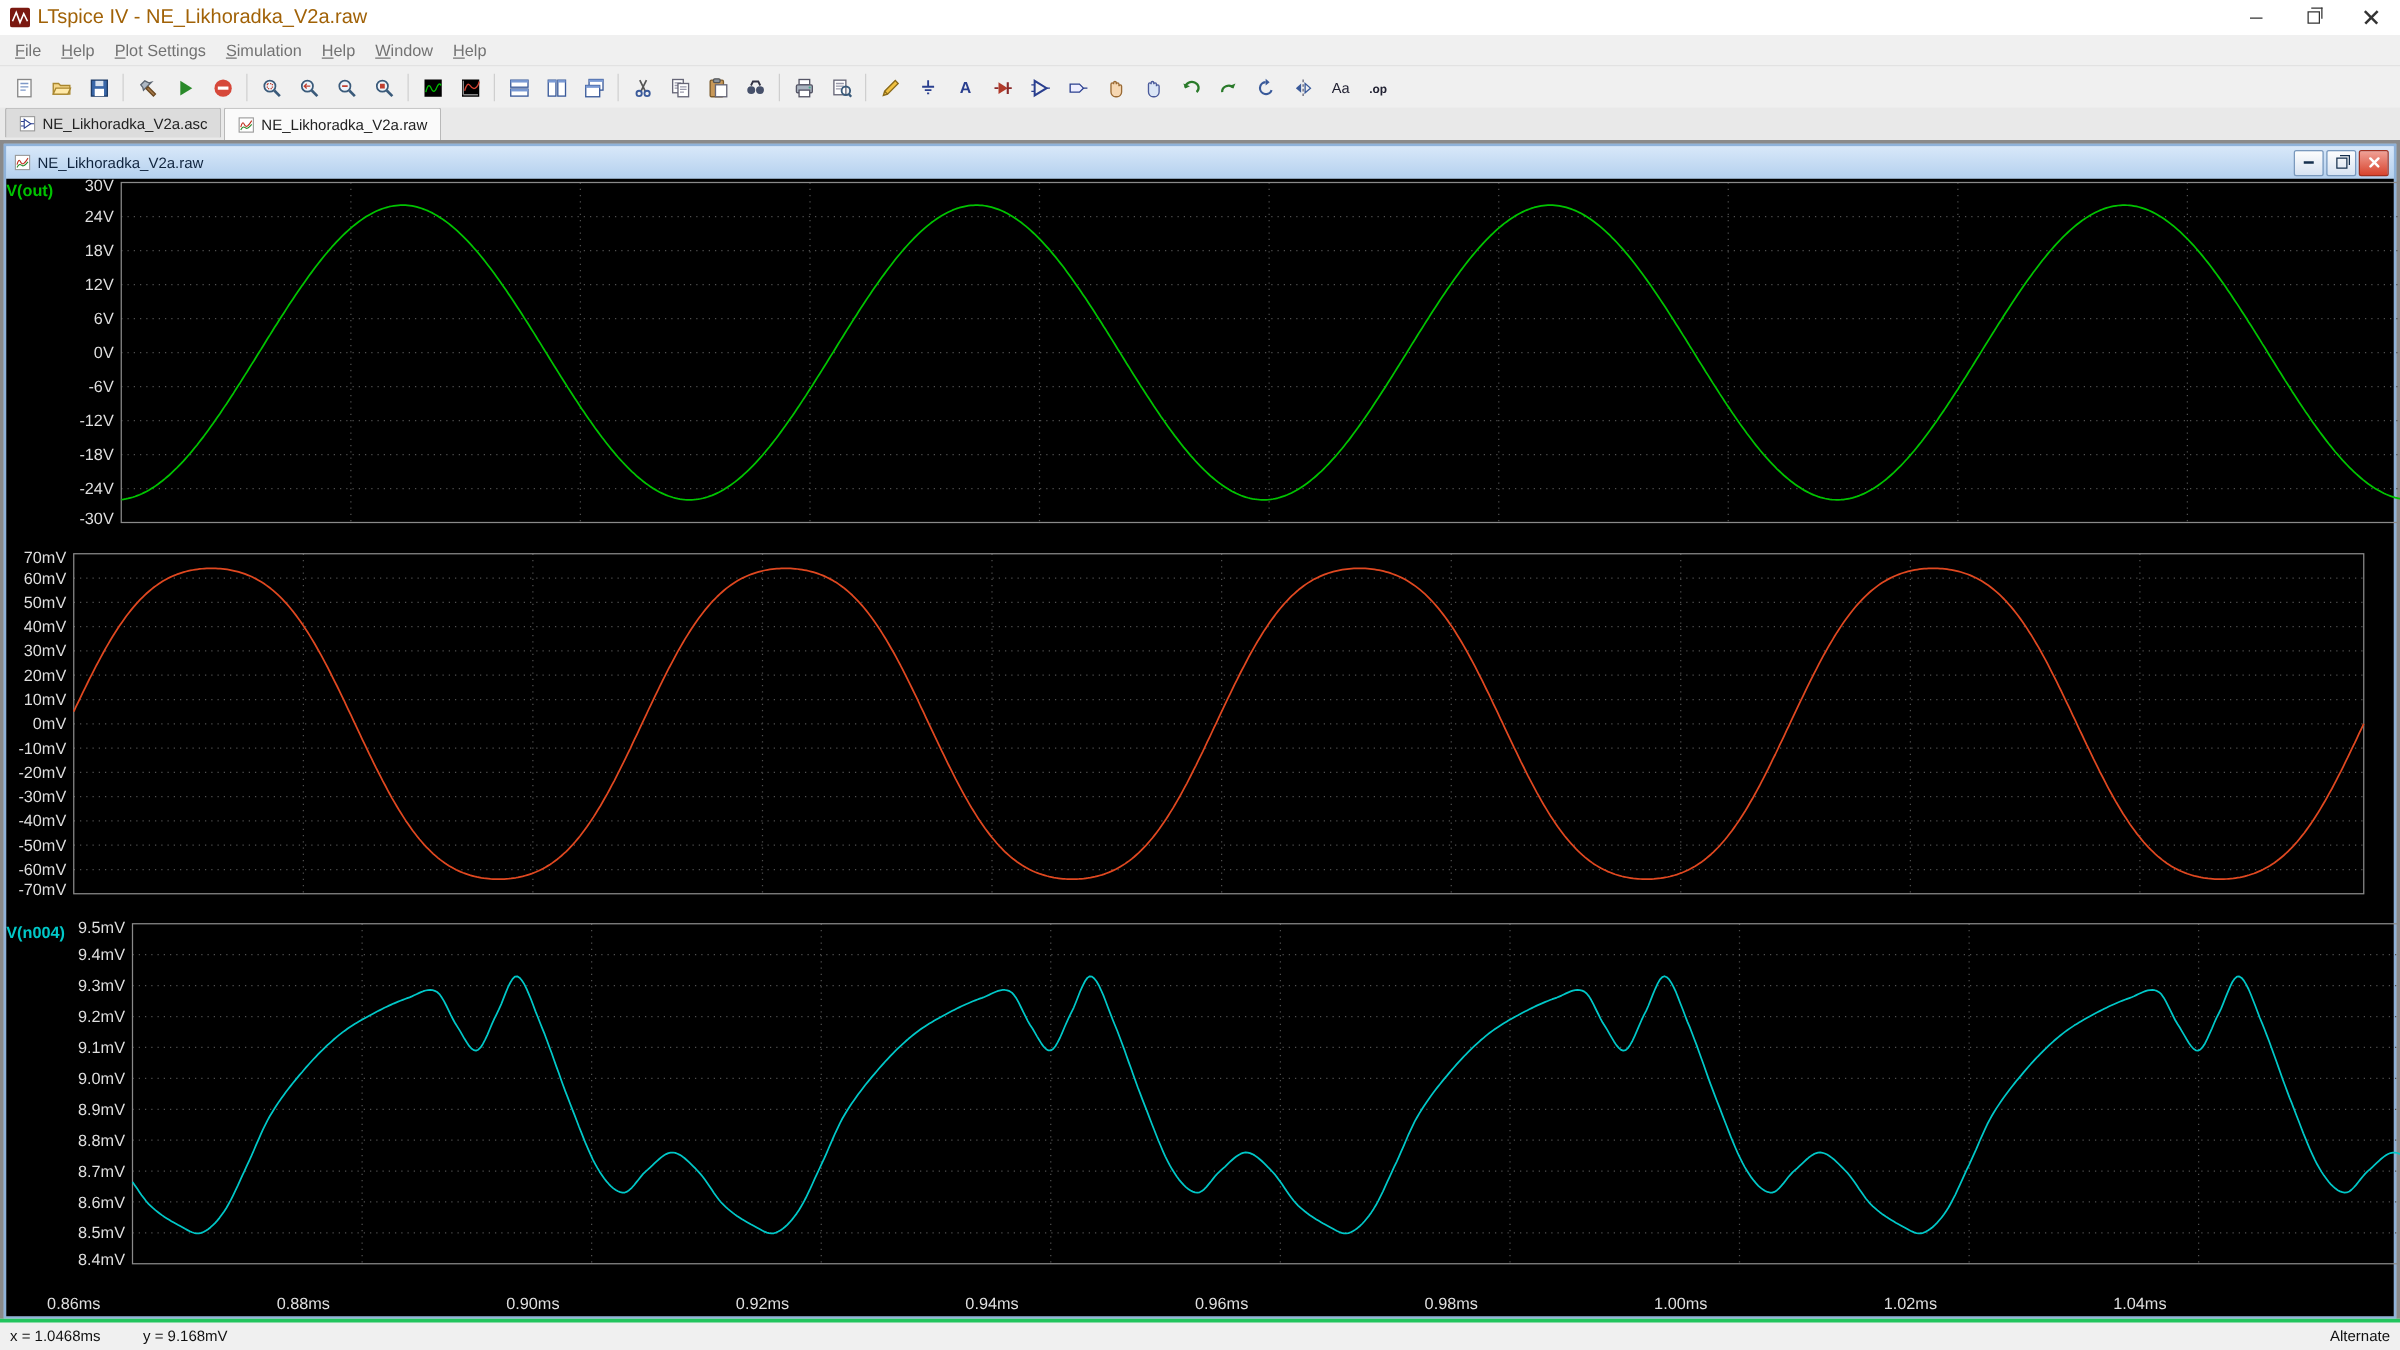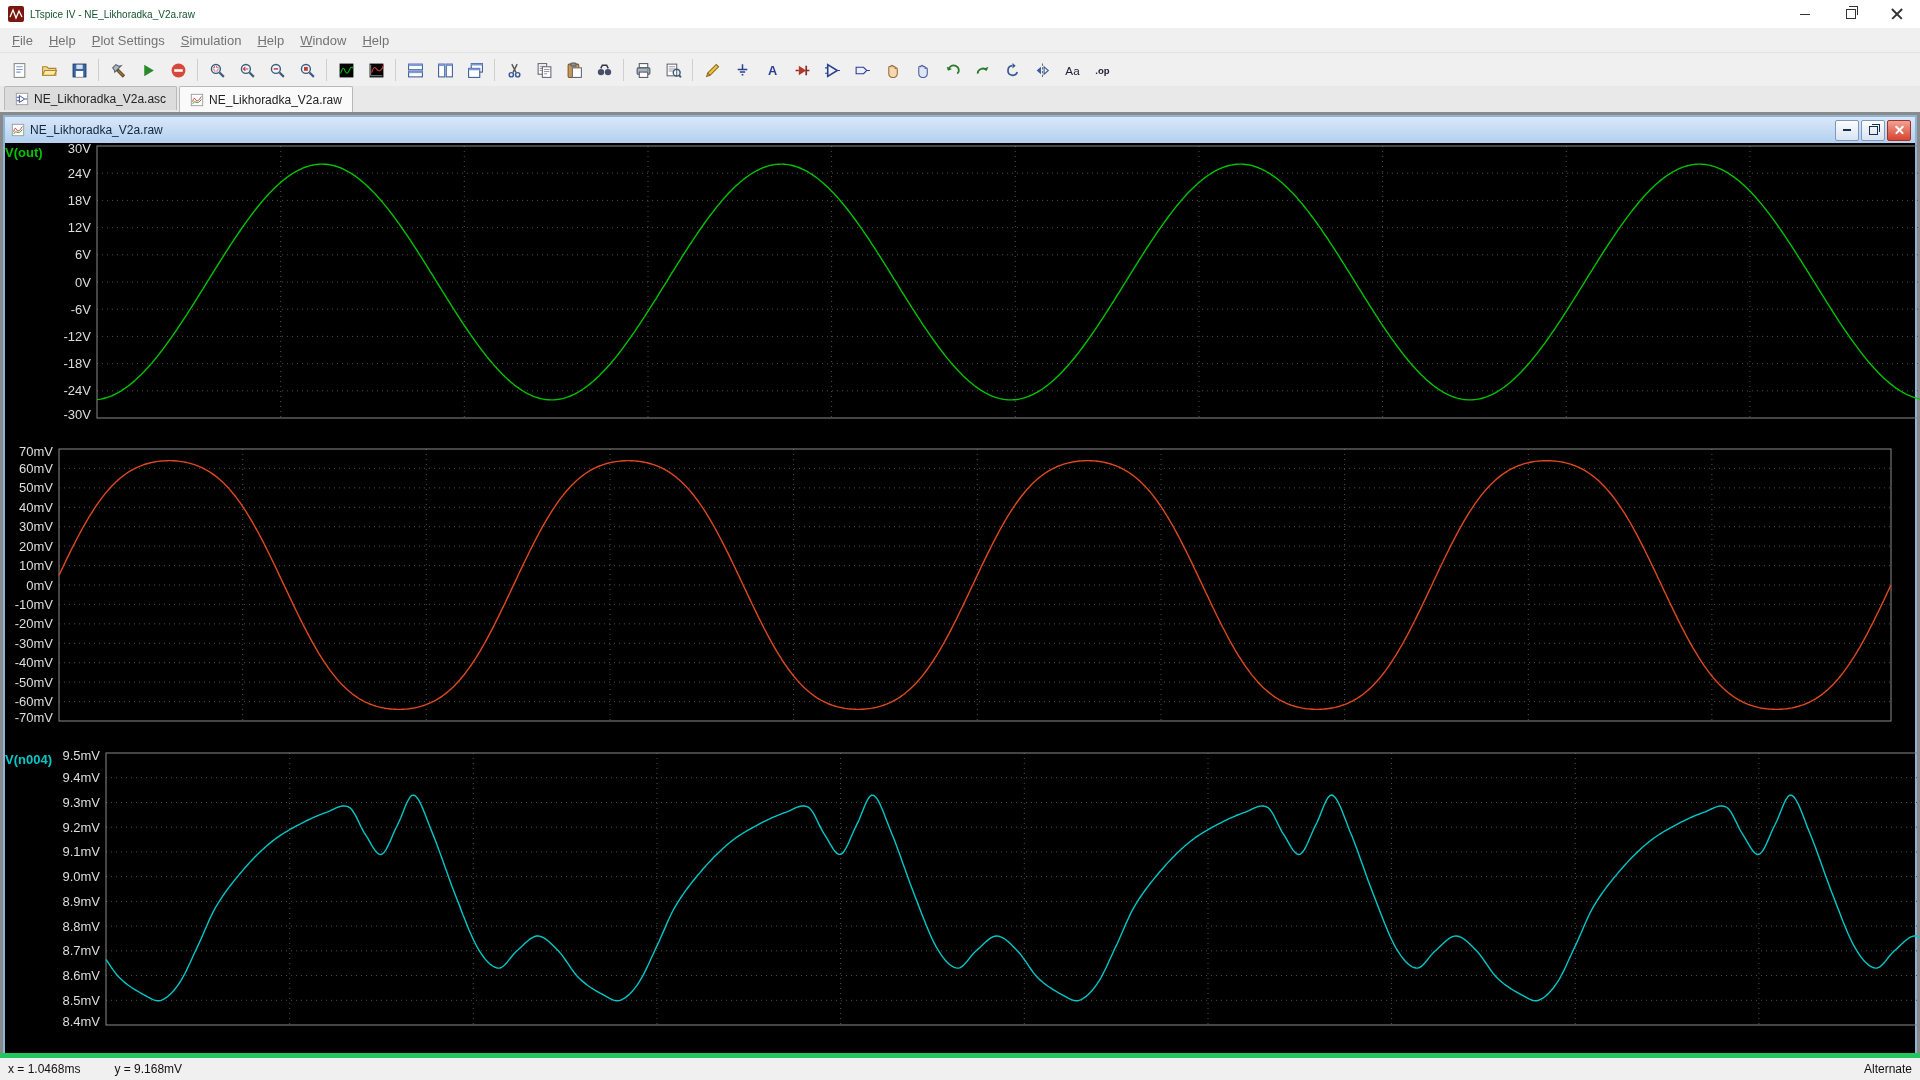--- a/index.html
+++ b/index.html
@@ -2,21 +2,21 @@
 <html><head>
 <meta charset="utf-8">
 <style>
   html,body{margin:0;padding:0;width:1920px;height:1080px;overflow:hidden;
     font-family:"Liberation Sans",sans-serif;background:#f0f0f0;position:relative;user-select:none}
   
   .titlebar{position:absolute;top:0;left:0;right:0;height:28px;background:#ffffff;
     display:flex;align-items:center;border-bottom:1px solid #e6e6e6}
   .app-icon{width:16px;height:16px;margin:0 6px 0 8px}
   .app-icon svg{width:16px;height:16px;display:block}
-  .title-text{font-size:10px;color:#14532d}
+  .title-text{font-size:16px;color:#a16207}
   .win-controls{margin-left:auto;display:flex;height:100%}
   .wc{width:46px;height:100%;display:flex;align-items:center;justify-content:center}
   .glyph-min{width:10px;height:1px;background:#333}
   .glyph-restore{position:relative;width:8px;height:8px;border:1px solid #333;background:#fff}
   .glyph-restore::before{content:"";position:absolute;left:2px;top:-4px;width:8px;height:8px;
     border:1px solid #333;border-bottom:none;border-left:none}
   .glyph-close{position:relative;width:14px;height:14px}
   .glyph-close::before,.glyph-close::after{content:"";position:absolute;left:0;top:6px;width:14px;height:1.5px;background:#333}
   .glyph-close::before{transform:rotate(45deg)}
   .glyph-close::after{transform:rotate(-45deg)}
@@ -68,21 +68,21 @@
   .trace-title{flex:0 0 19px;line-height:19px;text-align:center;font-size:13px;font-weight:bold;cursor:default}
   .svg-host{flex:1 1 auto;min-height:0}
   .x-axis-row{flex:0 0 20px;position:relative;font-size:13px;color:#dedede}
   .x-axis-row span{position:absolute;top:2px;transform:translateX(-50%);white-space:nowrap}
   .plot-svg .grid{stroke:#4f4f4f;stroke-width:1;stroke-dasharray:1 4}
   .plot-svg .pframe{fill:none;stroke:#8a8a8a;stroke-width:1}
   .plot-svg .ylab{fill:#dedede;font-family:"Liberation Sans",sans-serif;font-size:13px}
 
   
   .statusbar{position:absolute;left:0;right:0;bottom:0;height:22px;background:#f0f0f0;
-    border-top:5px solid #22c55e;display:flex;align-items:center;padding:0 8px;font-size:12px;color:#111}
+    border-top:3px solid #22c55e;display:flex;align-items:center;padding:0 8px;font-size:12px;color:#111}
   .statusbar .readout{margin-right:34px}
   .statusbar .mode{margin-left:auto}
 </style>
 </head>
 <body>
 
 <div class="titlebar">
   <span class="app-icon">
     <svg viewBox="0 0 16 16">
         <rect width="16" height="16" rx="2" fill="#7a1810"></rect>
@@ -588,20 +588,32 @@
                 <text class="ylab" text-anchor="end" x="48" y="155.9">8.9mV</text>
                 <text class="ylab" text-anchor="end" x="48" y="180.6">8.8mV</text>
                 <text class="ylab" text-anchor="end" x="48" y="205.3">8.7mV</text>
                 <text class="ylab" text-anchor="end" x="48" y="230.0">8.6mV</text>
                 <text class="ylab" text-anchor="end" x="48" y="254.8">8.5mV</text>
                 <text class="ylab" text-anchor="end" x="48" y="276.0">8.4mV</text>
               </g>
               <path d="M54.0 209.50L55.8 212.16L57.7 214.87L59.5 217.56L61.3 220.18L63.2 222.67L65.0 224.98L66.8 227.05L68.7 228.86L70.5 230.53L72.3 232.10L74.2 233.58L76.0 234.97L77.8 236.29L79.6 237.54L81.5 238.73L83.3 239.86L85.1 240.95L87.0 242.01L88.8 243.03L90.6 244.04L92.5 245.03L94.3 246.03L96.1 247.07L98.0 248.10L99.8 249.04L101.6 249.83L103.5 250.42L105.3 250.74L107.1 250.73L109.0 250.32L110.8 249.57L112.6 248.59L114.5 247.39L116.3 245.97L118.1 244.35L120.0 242.52L121.8 240.48L123.6 238.26L125.4 235.84L127.3 233.23L129.1 230.38L130.9 227.20L132.8 223.75L134.6 220.09L136.4 216.25L138.3 212.30L140.1 208.28L141.9 204.25L143.8 200.26L145.6 196.35L147.4 192.45L149.3 188.37L151.1 184.19L152.9 179.95L154.8 175.71L156.6 171.55L158.4 167.51L160.3 163.66L162.1 160.06L163.9 156.77L165.8 153.75L167.6 150.84L169.4 148.03L171.2 145.31L173.1 142.68L174.9 140.13L176.7 137.65L178.6 135.24L180.4 132.89L182.2 130.59L184.1 128.33L185.9 126.12L187.7 123.93L189.6 121.77L191.4 119.62L193.2 117.50L195.1 115.42L196.9 113.38L198.7 111.39L200.6 109.44L202.4 107.53L204.2 105.67L206.1 103.85L207.9 102.08L209.7 100.35L211.6 98.66L213.4 97.02L215.2 95.42L217.0 93.86L218.9 92.35L220.7 90.89L222.5 89.49L224.4 88.15L226.2 86.86L228.0 85.62L229.9 84.43L231.7 83.27L233.5 82.15L235.4 81.07L237.2 80.01L239.0 78.97L240.9 77.95L242.7 76.95L244.5 75.96L246.4 74.97L248.2 73.99L250.0 73.02L251.9 72.08L253.7 71.15L255.5 70.25L257.4 69.37L259.2 68.51L261.0 67.67L262.8 66.86L264.7 66.07L266.5 65.31L268.3 64.58L270.2 63.87L272.0 63.19L273.8 62.54L275.7 61.87L277.5 61.09L279.3 60.24L281.2 59.35L283.0 58.48L284.8 57.67L286.7 56.96L288.5 56.41L290.3 56.06L292.2 55.96L294.0 56.15L295.8 56.67L297.7 57.59L299.5 59.27L301.3 61.77L303.2 64.87L305.0 68.40L306.8 72.16L308.6 75.95L310.5 79.59L312.3 82.87L314.1 85.69L316.0 88.69L317.8 91.88L319.6 95.07L321.5 98.07L323.3 100.71L325.1 102.78L327.0 104.11L328.8 104.51L330.6 103.79L332.5 101.93L334.3 99.14L336.1 95.64L338.0 91.65L339.8 87.40L341.6 83.09L343.5 78.96L345.3 75.22L347.1 71.54L349.0 67.28L350.8 62.70L352.6 58.09L354.4 53.77L356.3 50.00L358.1 47.11L359.9 45.36L361.8 45.07L363.6 46.12L365.4 48.18L367.3 51.10L369.1 54.72L370.9 58.88L372.8 63.43L374.6 68.21L376.4 73.06L378.3 77.83L380.1 82.37L381.9 86.87L383.8 91.56L385.6 96.41L387.4 101.38L389.3 106.44L391.1 111.56L392.9 116.71L394.8 121.85L396.6 126.95L398.4 131.99L400.2 136.92L402.1 141.72L403.9 146.39L405.7 151.11L407.6 155.88L409.4 160.65L411.2 165.41L413.1 170.10L414.9 174.71L416.7 179.17L418.6 183.48L420.4 187.58L422.2 191.45L424.1 195.04L425.9 198.32L427.7 201.34L429.6 204.15L431.4 206.75L433.2 209.11L435.1 211.23L436.9 213.09L438.7 214.68L440.6 215.99L442.4 217.00L444.2 217.70L446.0 218.08L447.9 218.02L449.7 217.29L451.5 215.98L453.4 214.24L455.2 212.17L457.0 209.90L458.9 207.56L460.7 205.27L462.5 203.14L464.4 201.31L466.2 199.74L468.0 198.08L469.9 196.34L471.7 194.57L473.5 192.84L475.4 191.19L477.2 189.68L479.0 188.36L480.9 187.28L482.7 186.49L484.5 186.05L486.4 186.01L488.2 186.33L490.0 186.97L491.8 187.89L493.7 189.06L495.5 190.43L497.3 191.98L499.2 193.67L501.0 195.46L502.8 197.31L504.7 199.19L506.5 201.07L508.3 203.11L510.2 205.40L512.0 207.88L513.8 210.49L515.7 213.17L517.5 215.88L519.3 218.55L521.2 221.13L523.0 223.56L524.8 225.79L526.7 227.76L528.5 229.50L530.3 231.13L532.2 232.66L534.0 234.11L535.8 235.47L537.6 236.76L539.5 237.99L541.3 239.16L543.1 240.27L545.0 241.35L546.8 242.39L548.6 243.41L550.5 244.41L552.3 245.40L554.1 246.42L556.0 247.46L557.8 248.46L559.6 249.35L561.5 250.08L563.3 250.57L565.1 250.78L567.0 250.62L568.8 250.07L570.6 249.23L572.5 248.16L574.3 246.88L576.1 245.39L578.0 243.69L579.8 241.78L581.6 239.67L583.4 237.38L585.3 234.89L587.1 232.21L588.9 229.23L590.8 225.94L592.6 222.41L594.4 218.67L596.3 214.78L598.1 210.80L599.9 206.77L601.8 202.75L603.6 198.79L605.4 194.92L607.3 190.94L609.1 186.82L610.9 182.61L612.8 178.36L614.6 174.15L616.4 170.02L618.3 166.05L620.1 162.29L621.9 158.80L623.8 155.63L625.6 152.65L627.4 149.78L629.2 147.00L631.1 144.32L632.9 141.72L634.7 139.20L636.6 136.75L638.4 134.36L640.2 132.02L642.1 129.74L643.9 127.50L645.7 125.30L647.6 123.12L649.4 120.96L651.2 118.82L653.1 116.71L654.9 114.65L656.7 112.63L658.6 110.65L660.4 108.72L662.2 106.83L664.1 104.99L665.9 103.19L667.7 101.43L669.6 99.71L671.4 98.04L673.2 96.42L675.0 94.83L676.9 93.30L678.7 91.80L680.5 90.36L682.4 88.98L684.2 87.66L686.0 86.39L687.9 85.17L689.7 83.99L691.5 82.85L693.4 81.74L695.2 80.67L697.0 79.62L698.9 78.59L700.7 77.58L702.5 76.58L704.4 75.59L706.2 74.60L708.0 73.62L709.9 72.67L711.7 71.73L713.5 70.81L715.4 69.92L717.2 69.04L719.0 68.19L720.8 67.37L722.7 66.56L724.5 65.79L726.3 65.03L728.2 64.31L730.0 63.61L731.8 62.94L733.7 62.30L735.5 61.59L737.3 60.78L739.2 59.91L741.0 59.02L742.8 58.17L744.7 57.39L746.5 56.74L748.3 56.26L750.2 55.99L752.0 55.99L753.8 56.30L755.7 56.96L757.5 58.11L759.3 60.12L761.2 62.87L763.0 66.15L764.8 69.79L766.6 73.58L768.5 77.34L770.3 80.86L772.1 83.97L774.0 86.78L775.8 89.87L777.6 93.08L779.5 96.22L781.3 99.11L783.1 101.56L785.0 103.38L786.8 104.38L788.6 104.38L790.5 103.22L792.3 100.98L794.1 97.90L796.0 94.20L797.8 90.09L799.6 85.79L801.5 81.52L803.3 77.50L805.1 73.92L807.0 70.01L808.8 65.59L810.6 60.97L812.4 56.43L814.3 52.28L816.1 48.81L817.9 46.30L819.8 45.07L821.6 45.33L823.4 46.78L825.3 49.18L827.1 52.38L828.9 56.21L830.8 60.54L832.6 65.19L834.4 70.02L836.3 74.86L838.1 79.56L839.9 84.03L841.8 88.60L843.6 93.35L845.4 98.25L847.3 103.26L849.1 108.35L850.9 113.48L852.8 118.63L854.6 123.76L856.4 128.84L858.2 133.84L860.1 138.73L861.9 143.47L863.7 148.14L865.6 152.88L867.4 157.66L869.2 162.43L871.1 167.17L872.9 171.84L874.7 176.39L876.6 180.80L878.4 185.04L880.2 189.05L882.1 192.82L883.9 196.30L885.7 199.47L887.6 202.42L889.4 205.15L891.2 207.66L893.1 209.93L894.9 211.96L896.7 213.72L898.6 215.21L900.4 216.40L902.2 217.30L904.0 217.88L905.9 218.13L907.7 217.82L909.5 216.86L911.4 215.38L913.2 213.50L915.0 211.34L916.9 209.03L918.7 206.69L920.5 204.45L922.4 202.42L924.2 200.72L926.0 199.13L927.9 197.43L929.7 195.68L931.5 193.92L933.4 192.21L935.2 190.61L937.0 189.16L938.9 187.92L940.7 186.95L942.5 186.29L944.4 185.99L946.2 186.09L948.0 186.54L949.8 187.28L951.7 188.30L953.5 189.55L955.3 190.99L957.2 192.60L959.0 194.33L960.8 196.14L962.7 198.01L964.5 199.89L966.3 201.80L968.2 203.94L970.0 206.31L971.8 208.84L973.7 211.48L975.5 214.18L977.3 216.88L979.2 219.52L981.0 222.05L982.8 224.42L984.7 226.56L986.5 228.42L988.3 230.12L990.2 231.71L992.0 233.21L993.8 234.63L995.6 235.96L997.5 237.23L999.3 238.43L1001.1 239.58L1003.0 240.68L1004.8 241.74L1006.6 242.77L1008.5 243.78L1010.3 244.78L1012.1 245.77L1014.0 246.81L1015.8 247.84L1017.6 248.81L1019.5 249.65L1021.3 250.29L1023.1 250.69L1025.0 250.76L1026.8 250.46L1028.6 249.78L1030.5 248.86L1032.3 247.71L1034.1 246.35L1036.0 244.78L1037.8 243.00L1039.6 241.02L1041.4 238.84L1043.3 236.47L1045.1 233.91L1046.9 231.13L1048.8 228.03L1050.6 224.65L1052.4 221.03L1054.3 217.23L1056.1 213.31L1057.9 209.30L1059.8 205.27L1061.6 201.26L1063.4 197.33L1065.3 193.46L1067.1 189.42L1068.9 185.25L1070.8 181.02L1072.6 176.78L1074.4 172.59L1076.3 168.52L1078.1 164.61L1079.9 160.95L1081.8 157.57L1083.6 154.50L1085.4 151.57L1087.2 148.73L1089.1 145.99L1090.9 143.34L1092.7 140.77L1094.6 138.27L1096.4 135.85L1098.2 133.48L1100.1 131.17L1101.9 128.90L1103.7 126.67L1105.6 124.48L1107.4 122.31L1109.2 120.16L1111.1 118.03L1112.9 115.94L1114.7 113.89L1116.6 111.89L1118.4 109.93L1120.2 108.01L1122.1 106.14L1123.9 104.31L1125.7 102.52L1127.6 100.78L1129.4 99.09L1131.2 97.43L1133.0 95.82L1134.9 94.25L1136.7 92.73L1138.5 91.26L1140.4 89.84L1142.2 88.48L1144.0 87.18L1145.9 85.93L1147.7 84.72L1149.5 83.56L1151.4 82.43L1153.2 81.34L1155.0 80.27L1156.9 79.23L1158.7 78.21L1160.5 77.20L1162.4 76.21L1164.2 75.22L1166.0 74.23L1167.9 73.27L1169.7 72.32L1171.5 71.39L1173.4 70.48L1175.2 69.59L1177.0 68.72L1178.8 67.88L1180.7 67.06L1182.5 66.27L1184.3 65.50L1186.2 64.76L1188.0 64.04L1189.8 63.36L1191.7 62.70L1193.5 62.05L1195.3 61.30L1197.2 60.46L1199.0 59.57L1200.8 58.69L1202.7 57.86L1204.5 57.13L1206.3 56.54L1208.2 56.13L1210.0 55.96L1211.8 56.07L1213.7 56.51L1215.5 57.31L1217.3 58.76L1219.2 61.07L1221.0 64.04L1222.8 67.48L1224.6 71.20L1226.5 75.00L1228.3 78.69L1230.1 82.08L1232.0 84.99L1233.8 87.91L1235.6 91.07L1237.5 94.27L1239.3 97.34L1241.1 100.09L1243.0 102.32L1244.8 103.86L1246.6 104.51L1248.5 104.09L1250.3 102.50L1252.1 99.92L1254.0 96.58L1255.8 92.70L1257.6 88.49L1259.5 84.18L1261.3 79.98L1263.1 76.11L1265.0 72.54L1266.8 68.40L1268.6 63.87L1270.4 59.25L1272.3 54.82L1274.1 50.89L1275.9 47.74L1277.8 45.68L1279.6 44.99L1281.4 45.75L1283.3 47.57L1285.1 50.29L1286.9 53.74L1288.8 57.78L1290.6 62.25L1292.4 66.98L1294.3 71.83L1296.1 76.64L1297.9 81.25L1299.8 85.71L1301.6 90.36L1303.4 95.17L1305.3 100.11L1307.1 105.15L1308.9 110.26L1310.8 115.40L1312.6 120.55L1314.4 125.67L1316.2 130.72L1318.1 135.68L1319.9 140.52L1321.7 145.20L1323.6 149.91L1325.4 154.67L1327.2 159.45L1329.1 164.21L1330.9 168.92L1332.7 173.55L1334.6 178.06L1336.4 182.41L1338.2 186.56L1340.1 190.49L1341.9 194.16L1343.7 197.52L1345.6 200.60L1347.4 203.46L1349.2 206.11L1351.1 208.54L1352.9 210.72L1354.7 212.65L1356.6 214.31L1358.4 215.69L1360.2 216.77L1362.0 217.55L1363.9 218.02L1365.7 218.10L1367.5 217.53L1369.4 216.36L1371.2 214.72L1373.0 212.72L1374.9 210.49L1376.7 208.15L1378.5 205.84L1380.4 203.66L1382.2 201.74L1384.0 200.15L1385.9 198.51L1387.7 196.78L1389.5 195.02L1391.4 193.27L1393.2 191.60L1395.0 190.05L1396.9 188.67L1398.7 187.53L1400.5 186.66L1402.4 186.13L1404.2 185.99L1406.0 186.22L1407.8 186.78L1409.7 187.63L1411.5 188.74L1413.3 190.07L1415.2 191.58L1417.0 193.23L1418.8 195.00L1420.7 196.84L1422.5 198.71L1424.3 200.59L1426.2 202.57L1428.0 204.80L1429.8 207.24L1431.7 209.82L1433.5 212.49L1435.3 215.19L1437.2 217.88L1439.0 220.48L1440.8 222.96L1442.7 225.24L1444.5 227.29L1446.3 229.07L1448.2 230.72L1450.0 232.28L1451.8 233.75L1453.6 235.13L1455.5 236.44L1457.3 237.68L1459.1 238.86L1461.0 239.99L1462.8 241.08L1464.6 242.13L1466.5 243.15L1468.3 244.16L1470.1 245.15L1472.0 246.16L1473.8 247.20L1475.6 248.21L1477.5 249.14L1479.3 249.91L1481.1 250.47L1483.0 250.76L1484.8 250.70L1486.6 250.24L1488.5 249.46L1490.3 248.45L1492.1 247.23L1494.0 245.79L1495.8 244.14L1497.6 242.28L1499.4 240.23L1501.3 237.98L1503.1 235.54L1504.9 232.91L1506.8 230.01L1508.6 226.80L1510.4 223.32L1512.3 219.63L1514.1 215.78L1515.9 211.82L1517.8 207.79L1519.6 203.77L1521.4 199.78L1523.3 195.89L1525.1 191.97L1526.9 187.88L1528.8 183.68L1530.6 179.43L1532.4 175.21L1534.3 171.05L1536.1 167.04L1537.9 163.21L1539.8 159.65L1541.6 156.40L1543.4 153.39L1545.2 150.50L1547.1 147.70L1548.9 144.99L1550.7 142.37L1552.6 139.83L1554.4 137.36L1556.2 134.96L1558.1 132.61L1559.9 130.31L1561.7 128.06L1563.6 125.85L1565.4 123.67L1567.2 121.51L1569.1 119.36L1570.9 117.24L1572.7 115.17L1574.6 113.14L1576.4 111.15L1578.2 109.21L1580.1 107.31L1581.9 105.45L1583.7 103.64L1585.6 101.87L1587.4 100.14L1589.2 98.46L1591.0 96.82L1592.9 95.23L1594.7 93.68L1596.5 92.17L1598.4 90.72L1600.2 89.33L1602.0 87.99L1603.9 86.71L1605.7 85.48L1607.5 84.29L1609.4 83.14L1611.2 82.02L1613.0 80.94L1614.9 79.88L1616.7 78.85L1618.5 77.83L1620.4 76.83L1622.2 75.84L1624.0 74.85L1625.9 73.87L1627.7 72.91L1629.5 71.97L1631.4 71.04L1633.2 70.14L1635.0 69.26L1636.8 68.41L1638.7 67.57L1640.5 66.76L1642.3 65.98L1644.2 65.22L1646.0 64.49L1647.8 63.78L1649.7 63.11L1651.5 62.46L1653.3 61.78L1655.2 60.99L1657.0 60.13L1658.8 59.24L1660.7 58.38L1662.5 57.58L1664.3 56.89L1666.2 56.36L1668.0 56.04L1669.8 55.97L1671.7 56.19L1673.5 56.76L1675.3 57.74L1677.2 59.53L1679.0 62.11L1680.8 65.28L1682.6 68.85L1684.5 72.62L1686.3 76.40L1688.1 80.00L1690.0 83.23L1691.8 86.04L1693.6 89.07L1695.5 92.27L1697.3 95.44L1699.1 98.41L1701.0 100.99L1702.8 102.99L1704.6 104.21L1706.5 104.49L1708.3 103.62L1710.1 101.64L1712.0 98.75L1713.8 95.18L1715.6 91.15L1717.5 86.88L1719.3 82.58L1721.1 78.48L1723.0 74.80L1724.8 71.06L1726.6 66.74L1728.4 62.14L1730.3 57.55L1732.1 53.28L1733.9 49.60L1735.8 46.83L1737.6 45.25L1739.4 45.14L1741.3 46.32L1743.1 48.49L1744.9 51.50L1746.8 55.19L1748.6 59.41L1750.4 63.99L1752.3 68.79L1754.1 73.64L1755.9 78.39L1757.8 82.90L1759.6 87.43L1761.4 92.14L1763.3 97.00L1765.1 101.98L1766.9 107.05L1768.8 112.18L1770.6 117.33L1772.4 122.46L1774.2 127.56L1776.1 132.59L1777.9 137.50L1779.7 142.28L1781.6 146.95L1783.4 151.68L1785.2 156.45L1787.1 161.23L1788.9 165.98L1790.7 170.66L1792.6 175.25L1794.4 179.70L1796.2 183.98L1798.1 188.06L1799.9 191.89L1801.7 195.45L1803.6 198.70L1805.4 201.69L1807.2 204.48L1809.1 207.05L1810.9 209.38L1812.7 211.47L1814.6 213.30L1816.4 214.86L1818.2 216.13L1820.0 217.10L1821.9 217.76L1823.7 218.10L1825.5 217.96L1827.4 217.16L1829.2 215.80L1831.0 214.00L1832.9 211.91L1834.7 209.62L1836.5 207.28L1838.4 205.00L1840.2 202.90L1842.0 201.11L1843.9 199.55L1845.7 197.87L1847.5 196.12L1849.4 194.36L1851.2 192.64L1853.0 191.00L1854.9 189.51L1856.7 188.21L1858.5 187.17L1860.4 186.42L1862.2 186.03L1864.0 186.03L1865.8 186.39L1867.7 187.07L1869.5 188.02L1871.3 189.21L1873.2 190.61L1875.0 192.18L1876.8 193.88L1878.7 195.68L1880.5 197.54L1882.3 199.42L1884.2 201.30L1886.0 203.38" fill="none" stroke="#00c8c8" stroke-width="1.4" stroke-linejoin="round"></path>
             </svg></div>
       </div>
+      <div class="x-axis-row">
+          <span style="left:54.0px">0.86ms</span>
+          <span style="left:237.7px">0.88ms</span>
+          <span style="left:421.3px">0.90ms</span>
+          <span style="left:605.0px">0.92ms</span>
+          <span style="left:788.6px">0.94ms</span>
+          <span style="left:972.3px">0.96ms</span>
+          <span style="left:1156.0px">0.98ms</span>
+          <span style="left:1339.6px">1.00ms</span>
+          <span style="left:1523.3px">1.02ms</span>
+          <span style="left:1706.9px">1.04ms</span>
+        </div>
     </div>
   </div>
 </div>
 
 <div class="statusbar">
   <span class="readout">x = 1.0468ms</span>
   <span class="readout">y = 9.168mV</span>
   <span class="mode">Alternate</span>
 </div>
 

